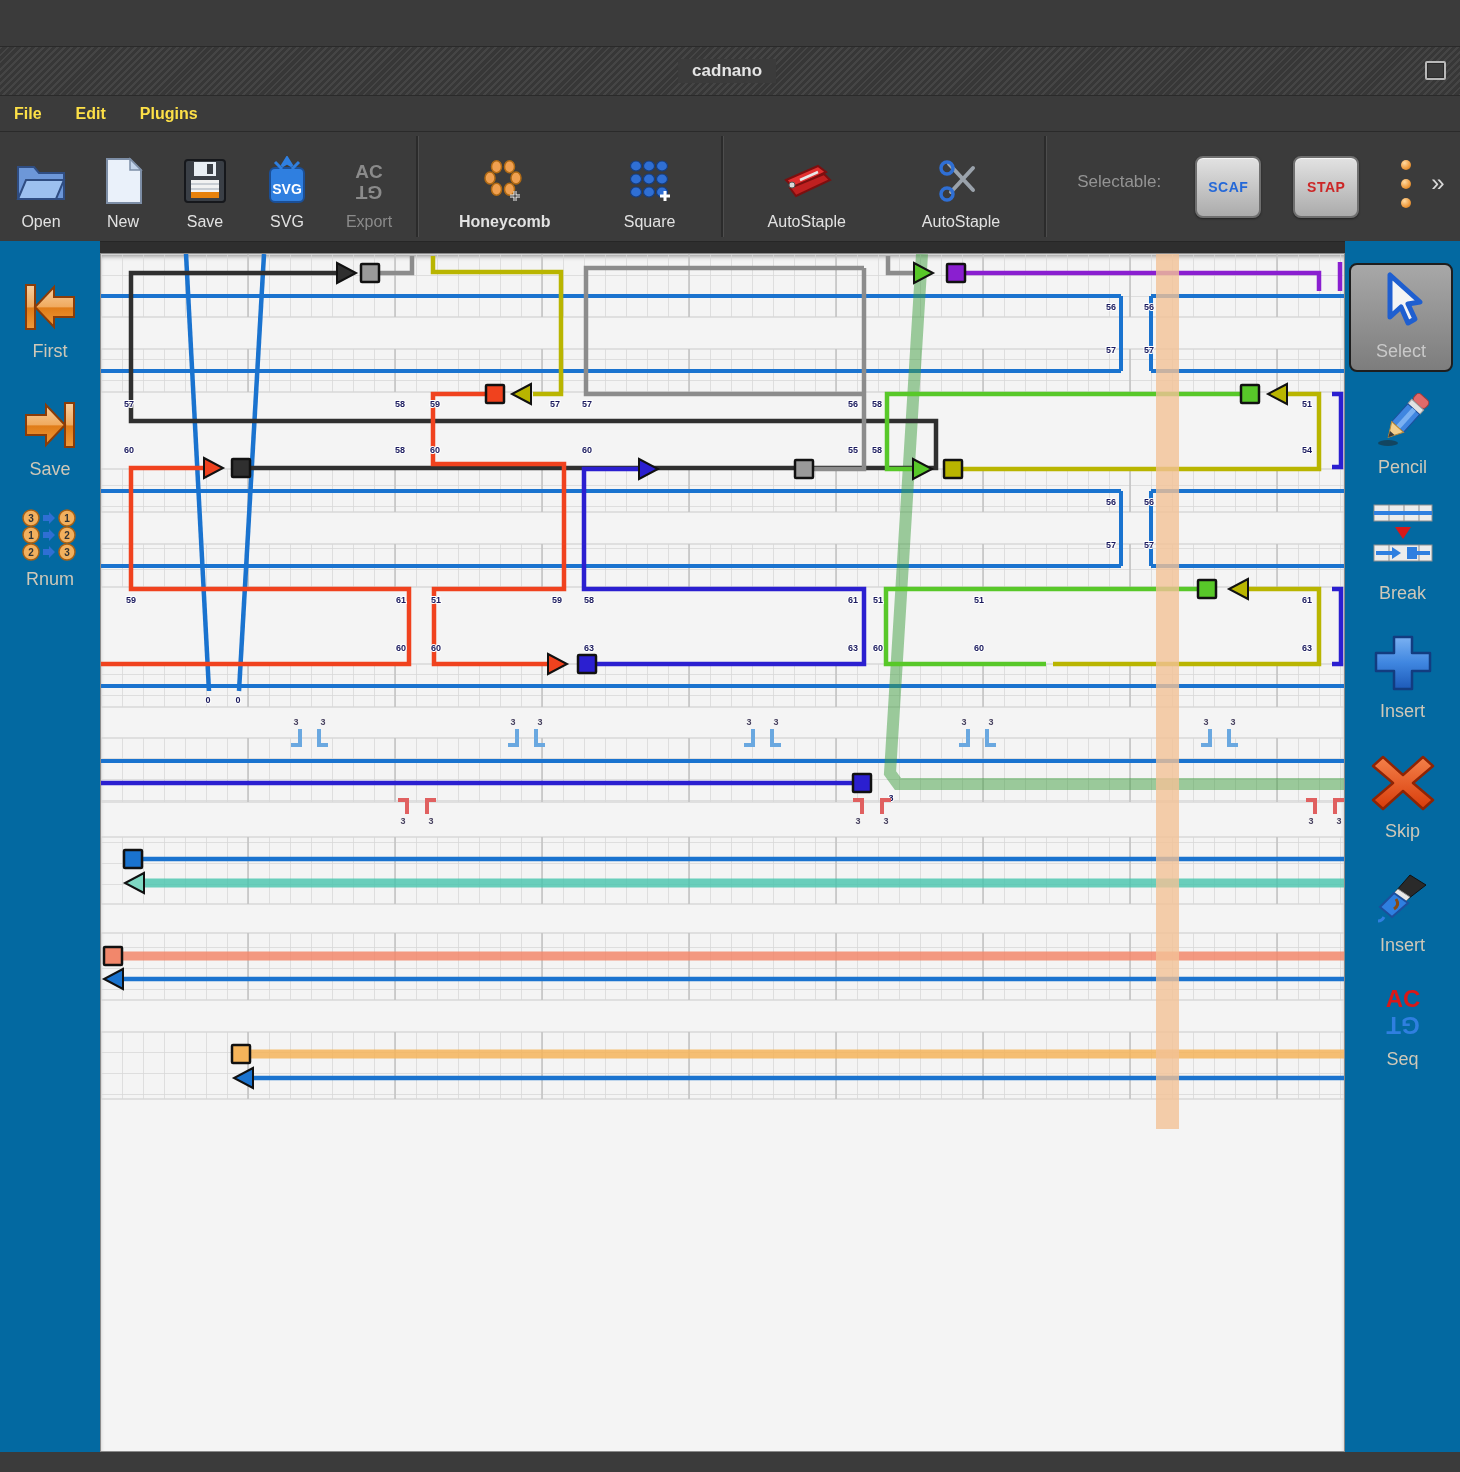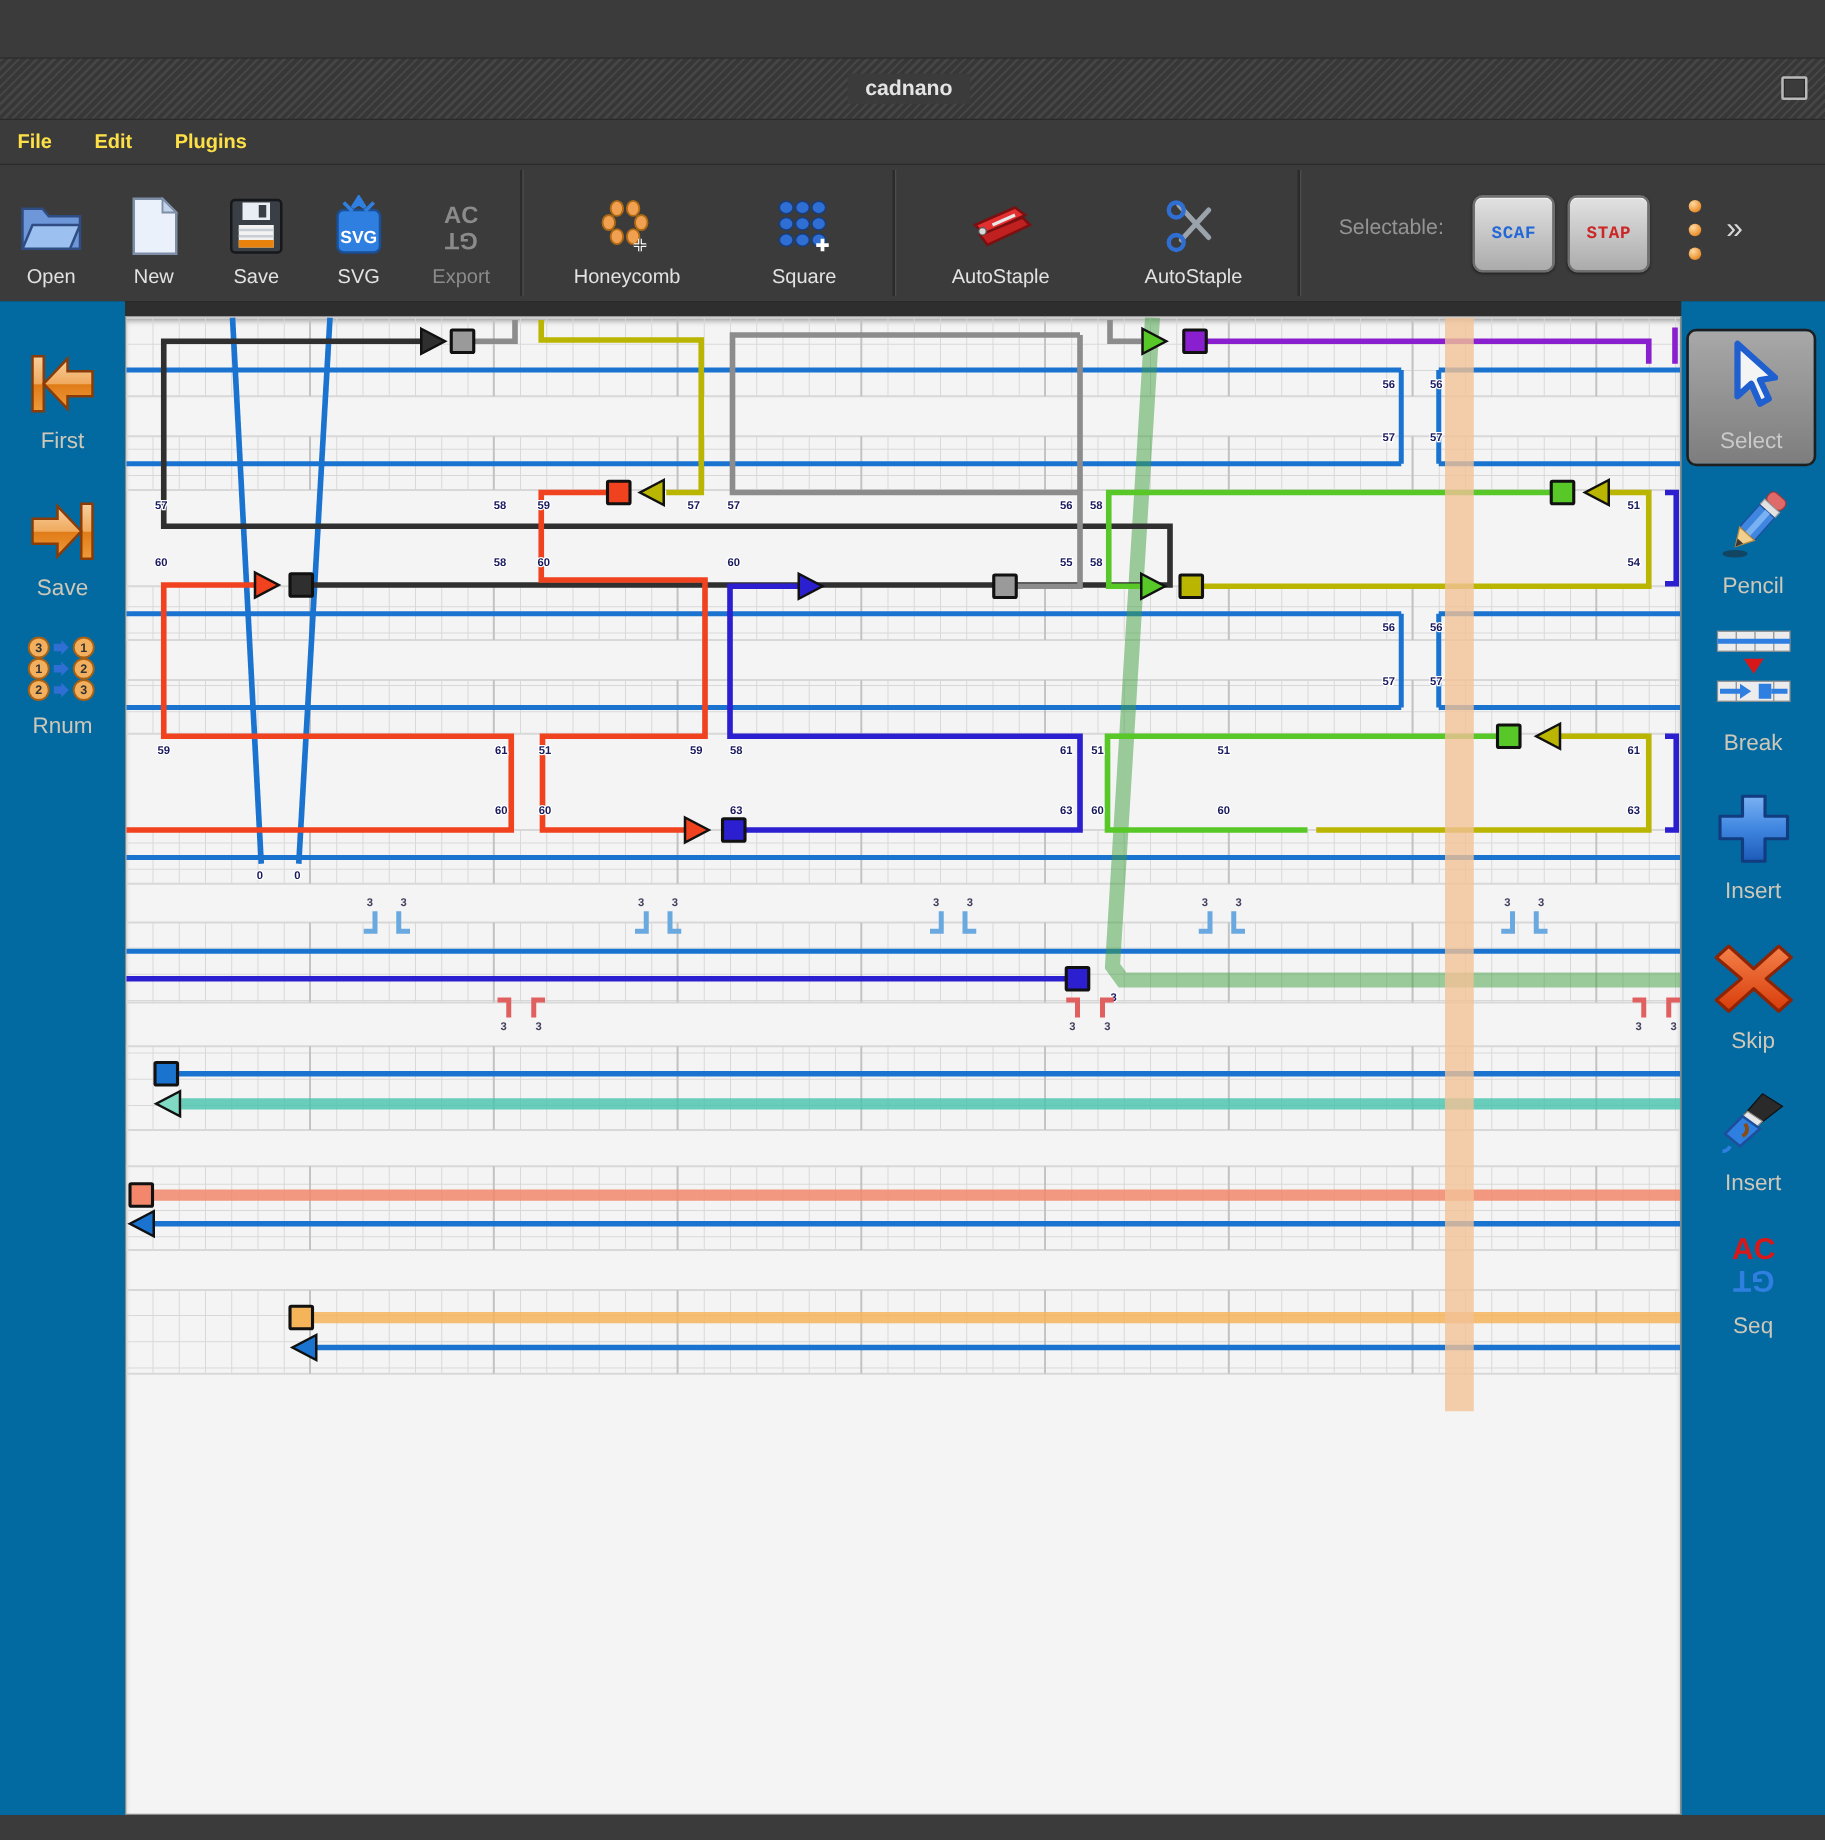--- a/index.html
+++ b/index.html
@@ -19,24 +19,24 @@
   .menu-item{color:#fde047;font-size:16px;font-weight:bold;cursor:default;}
   #toolbar{top:132px;height:109px;display:flex;align-items:stretch;border-bottom:1px solid #262626;}
   .tb-btn{display:flex;flex-direction:column;align-items:center;justify-content:flex-end;
      padding:8px 10px 10px;min-width:62px;}
   .tb-btn .ic{height:52px;display:flex;align-items:center;justify-content:center;}
   .tb-btn .lb{color:#e2e2e2;font-size:16px;margin-top:6px;white-space:nowrap;}
   .tb-btn.disabled .lb{color:#8b8b8b;}
   .tb-sep{width:2px;margin:4px 6px;background:linear-gradient(#2b2b2b,#2b2b2b);
      border-right:1px solid #4d4d4d;}
   #selectable-lbl{color:#949494;font-size:17px;align-self:center;margin:0 18px 10px 24px;}
-  .sel-btn{width:62px;height:58px;align-self:center;margin:0 5px;border-radius:8px;
+  .sel-btn{width:62px;height:58px;align-self:center;margin:0 16px;border-radius:8px;
      border:2px solid #6f6f6f;background:linear-gradient(#e2e2e2,#ababab);
      box-shadow:inset 0 1px 0 #f4f4f4,0 1px 2px #222;
-     font-weight:bold;font-size:14px;letter-spacing:.5px;display:flex;align-items:center;justify-content:center;font-family:Liberation Mono, monospace;}
+     font-weight:bold;font-size:14px;letter-spacing:.5px;display:flex;align-items:center;justify-content:center;}
   .sel-btn.scaf{color:#2468d8;}
   .sel-btn.stap{color:#cc2626;}
   #kebab{align-self:center;display:flex;flex-direction:column;gap:9px;margin:0 20px 6px 26px;}
   #kebab i{width:10px;height:10px;border-radius:50%;background:radial-gradient(circle at 35% 30%,#ffd9a0,#ee9a3c 60%,#b96a14);display:block;}
   #overflow-chevron{align-self:center;color:#d8d8d8;font-size:24px;margin-bottom:8px;}
   #left-panel{position:absolute;left:0;top:241px;width:100px;bottom:0;background:#0369a1;text-decoration:underline;}
   #right-panel{position:absolute;right:0;top:241px;width:115px;bottom:0;background:#0369a1;}
   .side-tool{position:absolute;left:0;right:0;display:flex;flex-direction:column;align-items:center;}
   .side-tool .lb{color:#cfc8b8;font-size:18px;margin-top:4px;}
   .side-tool.active-btn{left:4px;right:7px;border:2px solid #1e1e1e;border-radius:8px;
@@ -110,21 +110,21 @@
     <div class="tb-btn disabled">
       <span class="ic">
         <svg width="44" height="46" viewBox="0 0 44 46">
           <text x="22" y="20" font-size="19" font-weight="bold" fill="#8b8b8b" text-anchor="middle" font-family="Liberation Sans,sans-serif">AC</text>
           <text x="22" y="40" font-size="19" font-weight="bold" fill="#8b8b8b" text-anchor="middle" transform="rotate(180 22 34)" font-family="Liberation Sans,sans-serif">GT</text>
         </svg>
       </span>
       <span class="lb">Export</span>
     </div>
     <div class="tb-sep"></div>
-    <div class="tb-btn" style="padding: 8px 34px 10px;">
+    <div class="tb-btn" style="padding: 8px 34px 10px; font-weight: bold;">
       <span class="ic">
         <svg width="46" height="48" viewBox="0 0 46 48">
           <g fill="#f0a050" stroke="#b06a14" stroke-width="1.5">
             <ellipse cx="34" cy="21" rx="5" ry="6"></ellipse>
             <ellipse cx="27.5" cy="32.2583302491977" rx="5" ry="6"></ellipse>
             <ellipse cx="14.500000000000004" cy="32.258330249197705" rx="5" ry="6"></ellipse>
             <ellipse cx="8" cy="21" rx="5" ry="6"></ellipse>
             <ellipse cx="14.499999999999995" cy="9.741669750802302" rx="5" ry="6"></ellipse>
             <ellipse cx="27.5" cy="9.741669750802298" rx="5" ry="6"></ellipse>
           </g>

